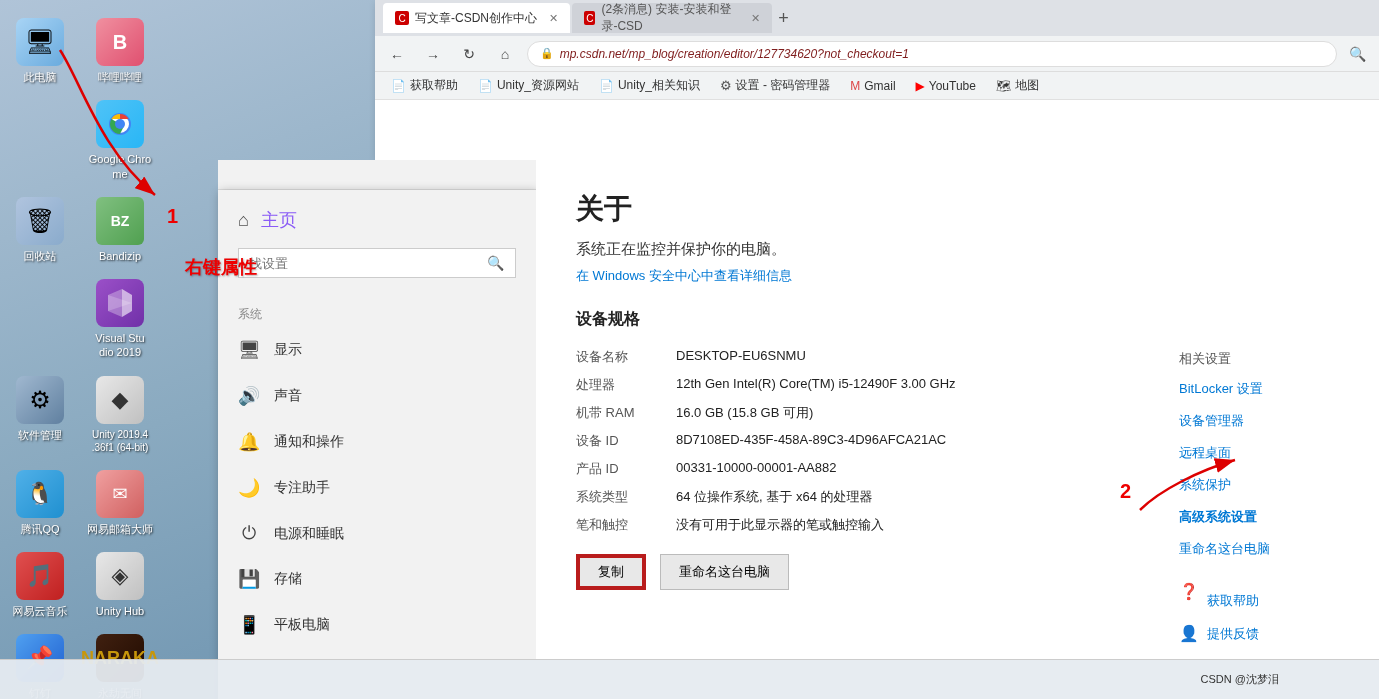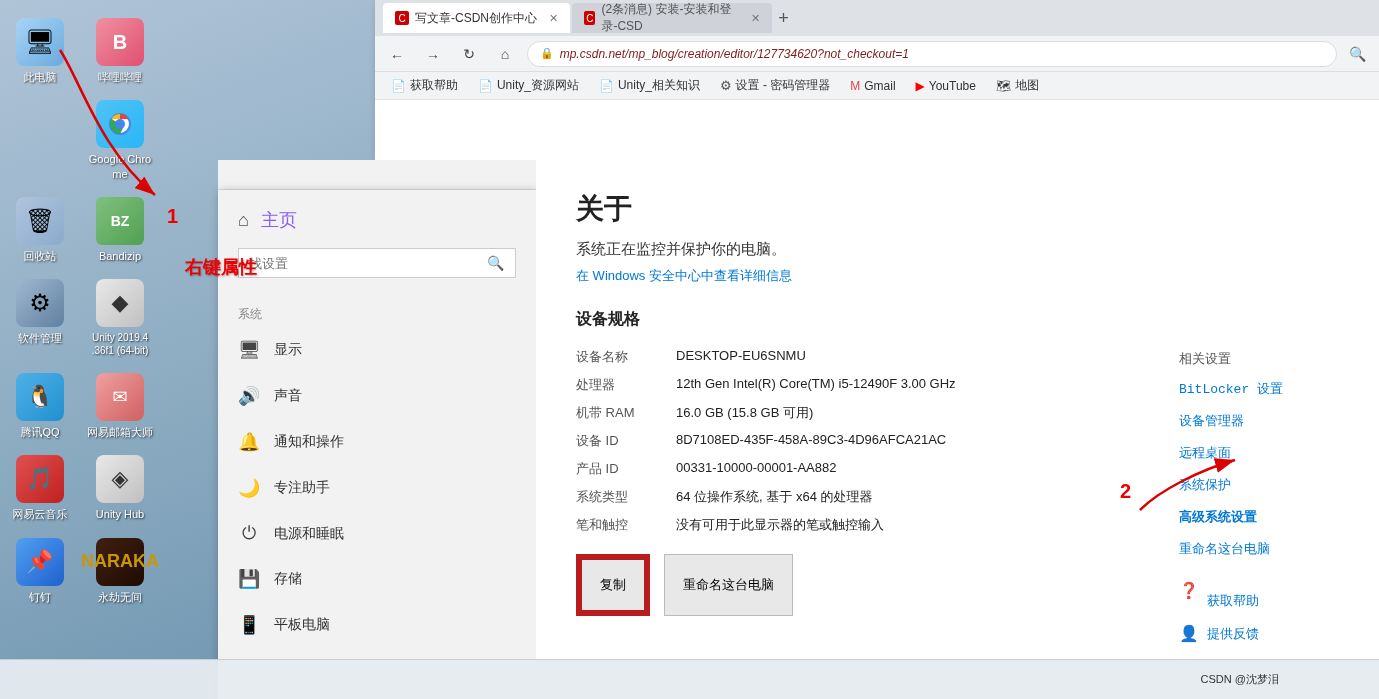--- a/index.html
+++ b/index.html
@@ -229,44 +229,43 @@
       color: #222;
     }
 
     .about-buttons {
       display: flex;
       gap: 14px;
       margin-top: 20px;
     }
 
     .btn-copy {
-      padding: 16px 18px;
+      padding: 4px 18px;
       background: #e8e8e8;
-      border: 6px solid #b91c1c;
+      border: 4px solid #b91c1c;
       font-size: 13px;
       cursor: pointer;
       font-family: 'Microsoft YaHei', sans-serif;
     }
 
     .btn-rename {
       padding: 8px 18px;
       background: #e8e8e8;
       border: 1px solid #bbb;
       font-size: 13px;
       cursor: pointer;
       font-family: 'Microsoft YaHei', sans-serif;
     }
 
     
     .related-settings {
       position: absolute;
       top: 190px;
       right: 40px;
       width: 160px;
-      font-family: Liberation Mono, monospace;
     }
 
     .related-title {
       font-size: 13px;
       color: #555;
       margin-bottom: 12px;
     }
 
     .related-link {
       display: block;
@@ -566,20 +565,33 @@
     <div class="desktop-icon">
       <div class="icon-img icon-recycle">🗑</div>
       <span class="icon-label">回收站</span>
     </div>
     <div class="desktop-icon">
       <div class="icon-img icon-bandzip" style="color:#fff;font-weight:bold;font-size:14px;border-radius:6px;">BZ</div>
       <span class="icon-label">Bandizip</span>
     </div>
   </div>
 
+  <div class="icon-row">
+    <div style="width:80px"></div>
+    <div class="desktop-icon">
+      <div class="icon-img icon-vstudio">
+        <svg width="32" height="32" viewBox="0 0 32 32">
+          <polygon points="4,8 18,2 18,30 4,24" fill="rgba(255,255,255,0.3)"></polygon>
+          <polygon points="18,2 28,8 28,24 18,30" fill="rgba(255,255,255,0.6)"></polygon>
+          <polygon points="4,8 28,16 4,24" fill="rgba(255,255,255,0.2)"></polygon>
+        </svg>
+      </div>
+      <span class="icon-label">Visual Stu<br>dio 2019</span>
+    </div>
+  </div>
 
   <div class="icon-row">
     <div class="desktop-icon">
       <div class="icon-img icon-software">⚙</div>
       <span class="icon-label">软件管理</span>
     </div>
     <div class="desktop-icon">
       <div class="icon-img icon-unity" style="color:#333;font-size:22px;">◆</div>
       <span class="icon-label" style="color:#fff;font-size:10px;">Unity 2019.4<br>.36f1 (64-bit)</span>
     </div>

